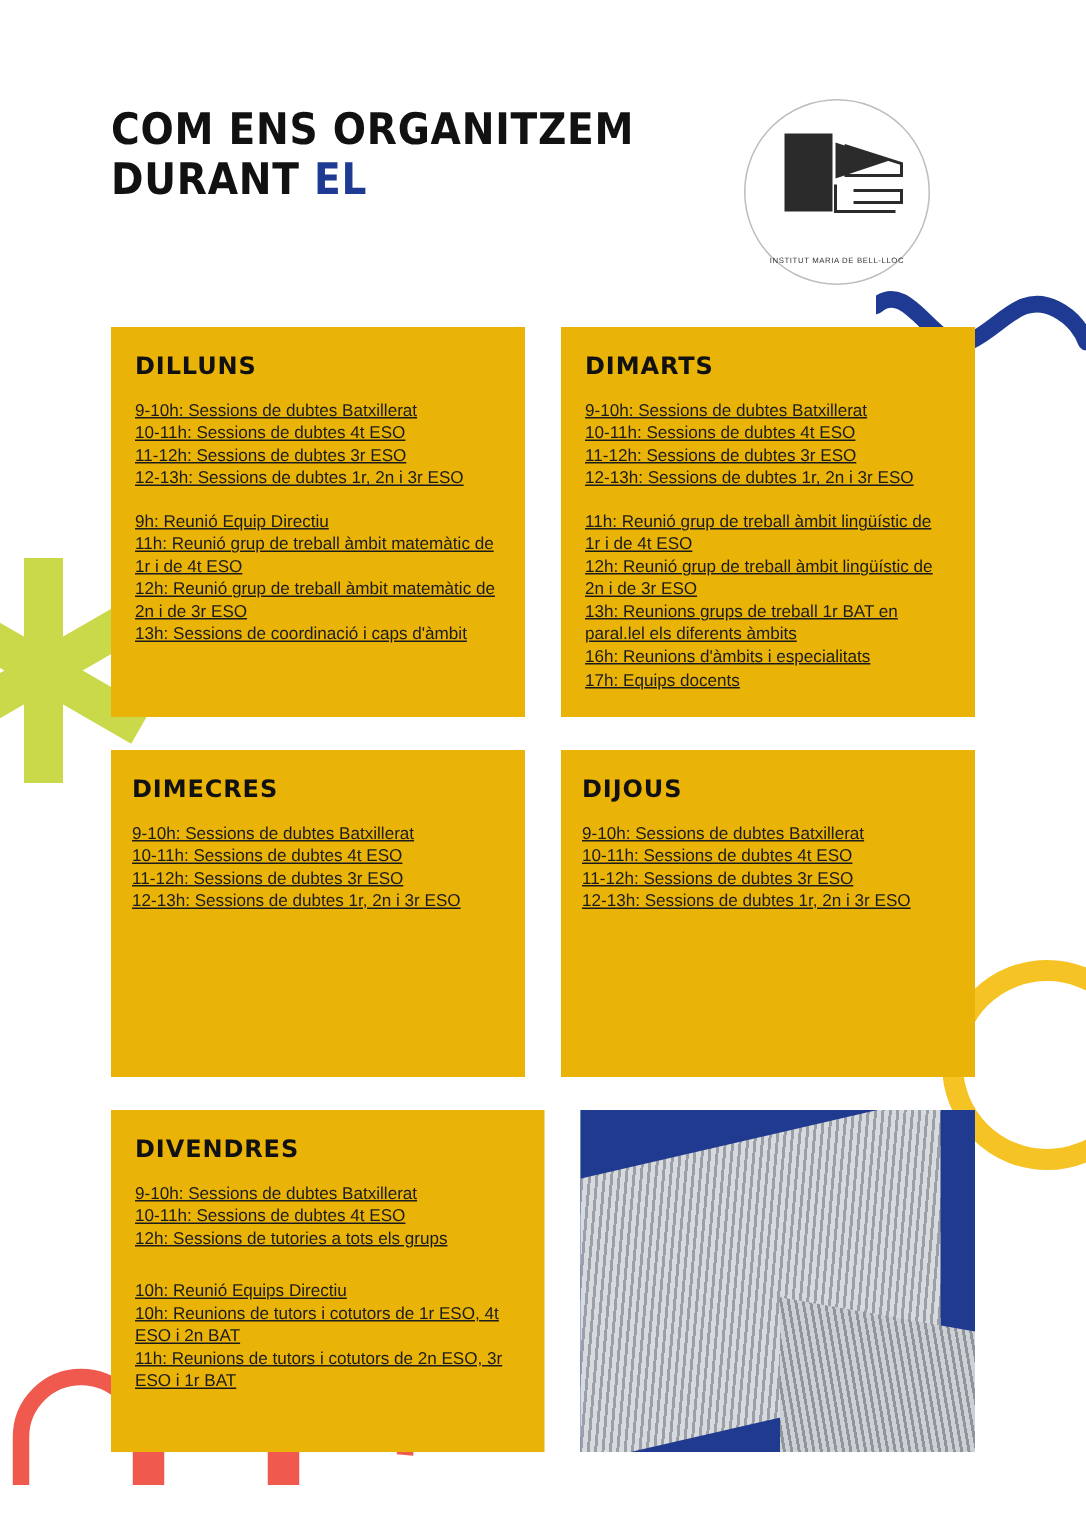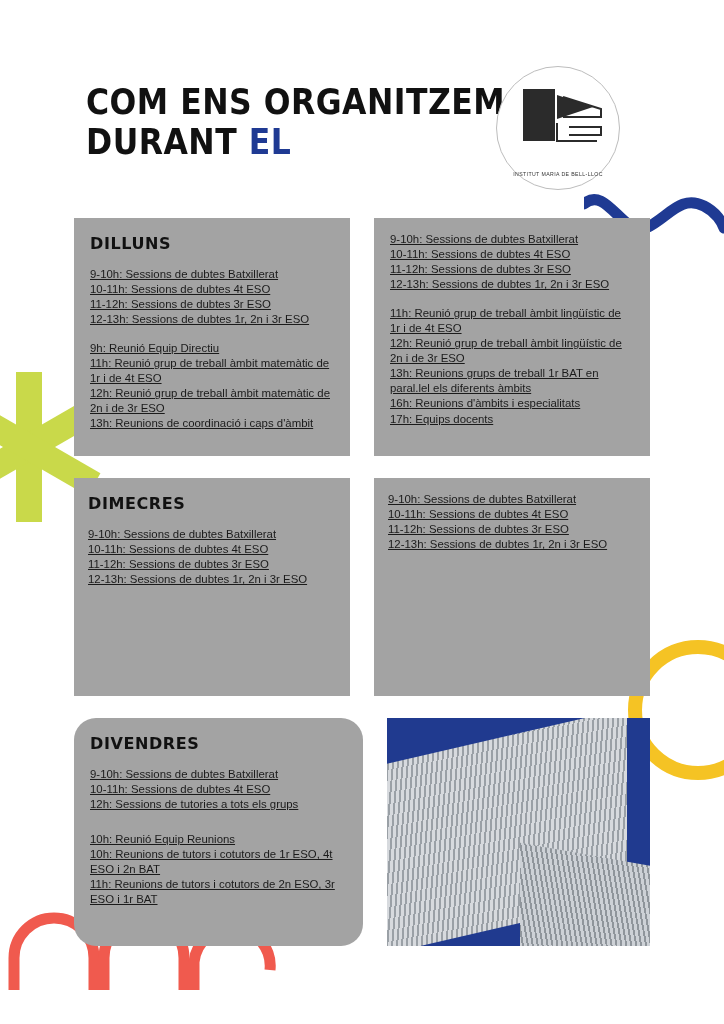--- a/index.html
+++ b/index.html
@@ -68,26 +68,26 @@
   
   .header {
     position: absolute;
     left: 70px;
     top: 66px;
     width: 600px;
   }
   .title {
     font-family: "DejaVu Sans", sans-serif;
     font-weight: bold;
-    font-size: 35px;
+    font-size: 29px;
     line-height: 1.15;
     letter-spacing: 0.5px;
     color: #111111;
     text-transform: uppercase;
-    margin: 16px;
+    margin: 4px;
     max-width: 440px;
     font-stretch: condensed;
   }
   .title .accent { color: #1f3a93; text-align: center; }
 
   .logo {
     position: absolute;
     right: 50px;
     top: 0px;
     width: 124px;
@@ -114,26 +114,26 @@
     top: 218px;
     width: 576px;
   }
   .row {
     display: flex;
     gap: 24px;
     margin-bottom: 22px;
   }
   .card {
     width: 301px;
-    background: #a3a3a3;
+    background: #eab308;
     padding: 14px 16px 16px 16px;
   }
   .card.tall-a { min-height: 238px; }
   .card.tall-b { min-height: 218px; padding-left: 14px; }
-  .card.tall-c { min-height: 228px; border-radius: 22px; }
+  .card.tall-c { min-height: 228px; }
 
   .card h2 {
     font-family: "DejaVu Sans", sans-serif;
     font-weight: bold;
     font-size: 16px;
     letter-spacing: 0.6px;
     color: #111111;
     margin: 2px 0 14px 0;
     text-transform: uppercase;
   }
@@ -239,24 +239,25 @@
       <div class="block">
           <p style="white-space:pre-line">9-10h: Sessions de dubtes Batxillerat
 10-11h: Sessions de dubtes 4t ESO
 11-12h: Sessions de dubtes 3r ESO
 12-13h: Sessions de dubtes 1r, 2n i 3r ESO</p>
         </div>
       <div class="block">
           <p style="white-space:pre-line">9h: Reunió Equip Directiu
 11h: Reunió grup de treball àmbit matemàtic de 1r i de 4t ESO
 12h: Reunió grup de treball àmbit matemàtic de 2n i de 3r ESO
-13h: Reunions de coordinació i caps d'àmbit</p>
+13h: Sessions de coordinació i caps d'àmbit</p>
         </div>
     </div>
     <div class="card tall-a">
+      <h2>DIMARTS</h2>
       <div class="block">
           <p style="white-space:pre-line">9-10h: Sessions de dubtes Batxillerat
 10-11h: Sessions de dubtes 4t ESO
 11-12h: Sessions de dubtes 3r ESO
 12-13h: Sessions de dubtes 1r, 2n i 3r ESO</p>
         </div>
       <div class="block">
           <p style="white-space:pre-line">11h: Reunió grup de treball àmbit lingüístic de 1r i de 4t ESO
 12h: Reunió grup de treball àmbit lingüístic de 2n i de 3r ESO
 13h: Reunions grups de treball 1r BAT en paral.lel els diferents àmbits
@@ -270,39 +271,40 @@
     <div class="card tall-b">
       <h2>DIMECRES</h2>
       <div class="block">
           <p style="white-space:pre-line">9-10h: Sessions de dubtes Batxillerat
 10-11h: Sessions de dubtes 4t ESO
 11-12h: Sessions de dubtes 3r ESO
 12-13h: Sessions de dubtes 1r, 2n i 3r ESO</p>
         </div>
     </div>
     <div class="card tall-b">
+      <h2>DIJOUS</h2>
       <div class="block">
           <p style="white-space:pre-line">9-10h: Sessions de dubtes Batxillerat
 10-11h: Sessions de dubtes 4t ESO
 11-12h: Sessions de dubtes 3r ESO
 12-13h: Sessions de dubtes 1r, 2n i 3r ESO</p>
         </div>
     </div>
   </div>
 
   <div class="row last">
     <div class="card tall-c">
       <h2>DIVENDRES</h2>
       <div class="block">
           <p style="white-space:pre-line">9-10h: Sessions de dubtes Batxillerat
 10-11h: Sessions de dubtes 4t ESO
 12h: Sessions de tutories a tots els grups</p>
         </div>
       <div class="block" style="margin-top:20px">
-          <p style="white-space:pre-line">10h: Reunió Equip Reunions
+          <p style="white-space:pre-line">10h: Reunió Equips Directiu
 10h: Reunions de tutors i cotutors de 1r ESO, 4t ESO i 2n BAT
 11h: Reunions de tutors i cotutors de 2n ESO, 3r ESO i 1r BAT</p>
         </div>
     </div>
     <div class="photo">
       <div class="sky"></div>
       <div class="building"></div>
       <div class="building2"></div>
     </div>
   </div>

